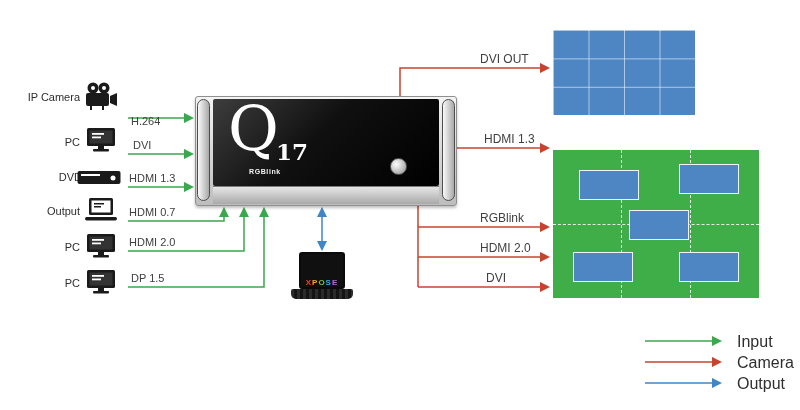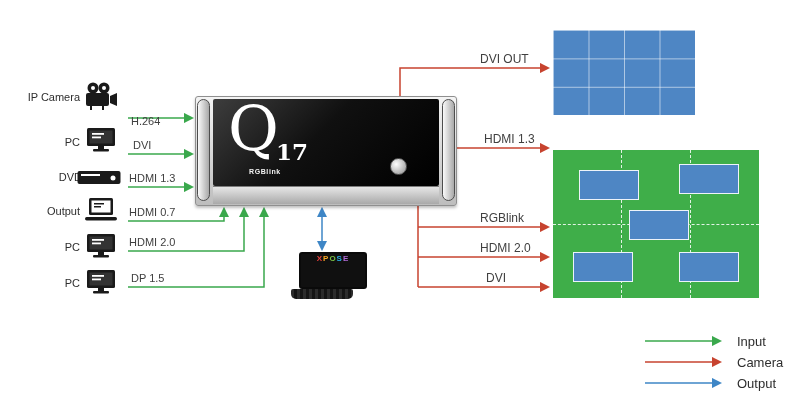--- a/index.html
+++ b/index.html
@@ -2,21 +2,21 @@
 <html><head>
 <meta charset="utf-8">
 <style>
   html,body{margin:0;padding:0;background:#fff;}
   .stage{position:relative;width:800px;height:410px;background:#fff;overflow:hidden;
          font-family:"Liberation Sans",sans-serif;}
   .lbl{position:absolute;font-size:11px;line-height:13px;color:#3c3c3c;white-space:nowrap;}
   .dev-lbl{text-align:right;font-size:11px;color:#2e2e2e;}
   .conn-lbl{font-size:11px;color:#404040;}
   .out-lbl{font-size:12px;color:#404040;padding-left:14px;}
-  .legend-lbl{font-size:13px;color:#2e2e2e;}
+  .legend-lbl{font-size:16px;color:#2e2e2e;}
   .wires{position:absolute;left:0;top:0;width:800px;height:410px;pointer-events:none;}
   .icon{position:absolute;}
 
   
   .proc-frame{position:absolute;left:195px;top:96px;width:260px;height:108px;
               background:linear-gradient(#f4f4f4,#bdbdbd);border:1px solid #8f8f8f;border-radius:3px;
               box-shadow:0 2px 3px rgba(0,0,0,.25);}
   .proc-handle{position:absolute;top:99px;width:13px;height:102px;border-radius:7px;
                background:linear-gradient(90deg,#fafafa,#a8a8a8);border:1.5px solid #4d4d4d;box-sizing:border-box;}
   .proc-panel{position:absolute;left:213px;top:99px;width:226px;height:87px;
@@ -26,23 +26,23 @@
   .proc-q{position:absolute;left:228px;top:98px;font-family:"DejaVu Serif",serif;
           font-size:62px;line-height:62px;color:#fff;}
   .proc-num{position:absolute;left:276px;top:138px;font-size:23px;font-weight:bold;color:#fff;
             font-family:"DejaVu Serif",serif;}
   .proc-brand{position:absolute;left:249px;top:168px;font-size:7px;font-weight:bold;
               letter-spacing:.6px;color:#f2f2f2;}
   .proc-knob{position:absolute;left:390px;top:158px;width:17px;height:17px;border-radius:50%;
              background:radial-gradient(circle at 35% 35%,#fdfdfd,#8e8e8e);border:1px solid #5a5a5a;box-sizing:border-box;}
 
   
-  .xpose-screen{position:absolute;left:299px;top:252px;width:68px;height:37px;background:#101010;
+  .xpose-screen{position:absolute;left:299px;top:252px;width:46px;height:37px;background:#101010;
                 border-radius:3px;border:2px solid #0a0a0a;box-sizing:border-box;
-                display:flex;align-items:flex-start;justify-content:center;}
+                display:flex;align-items:flex-end;justify-content:center;}
   .xpose-word{font-size:8px;font-weight:bold;letter-spacing:1px;}
   .xpose-base{position:absolute;left:291px;top:289px;width:62px;height:10px;background:#141414;
               border-radius:2px 2px 5px 5px;
               background-image:repeating-linear-gradient(90deg,#2b2b2b 0 3px,#141414 3px 6px);}
   .xl-0{color:#e8413c;} .xl-1{color:#f5a623;} .xl-2{color:#7ac143;} .xl-3{color:#29abe2;} .xl-4{color:#b06ad4;}
 
   
   .led-wall{position:absolute;left:553px;top:30px;width:142px;height:85px;background:#4e86c4;
             background-image:linear-gradient(rgba(255,255,255,.55) 1px,transparent 1px),
                              linear-gradient(90deg,rgba(255,255,255,.55) 1px,transparent 1px);

